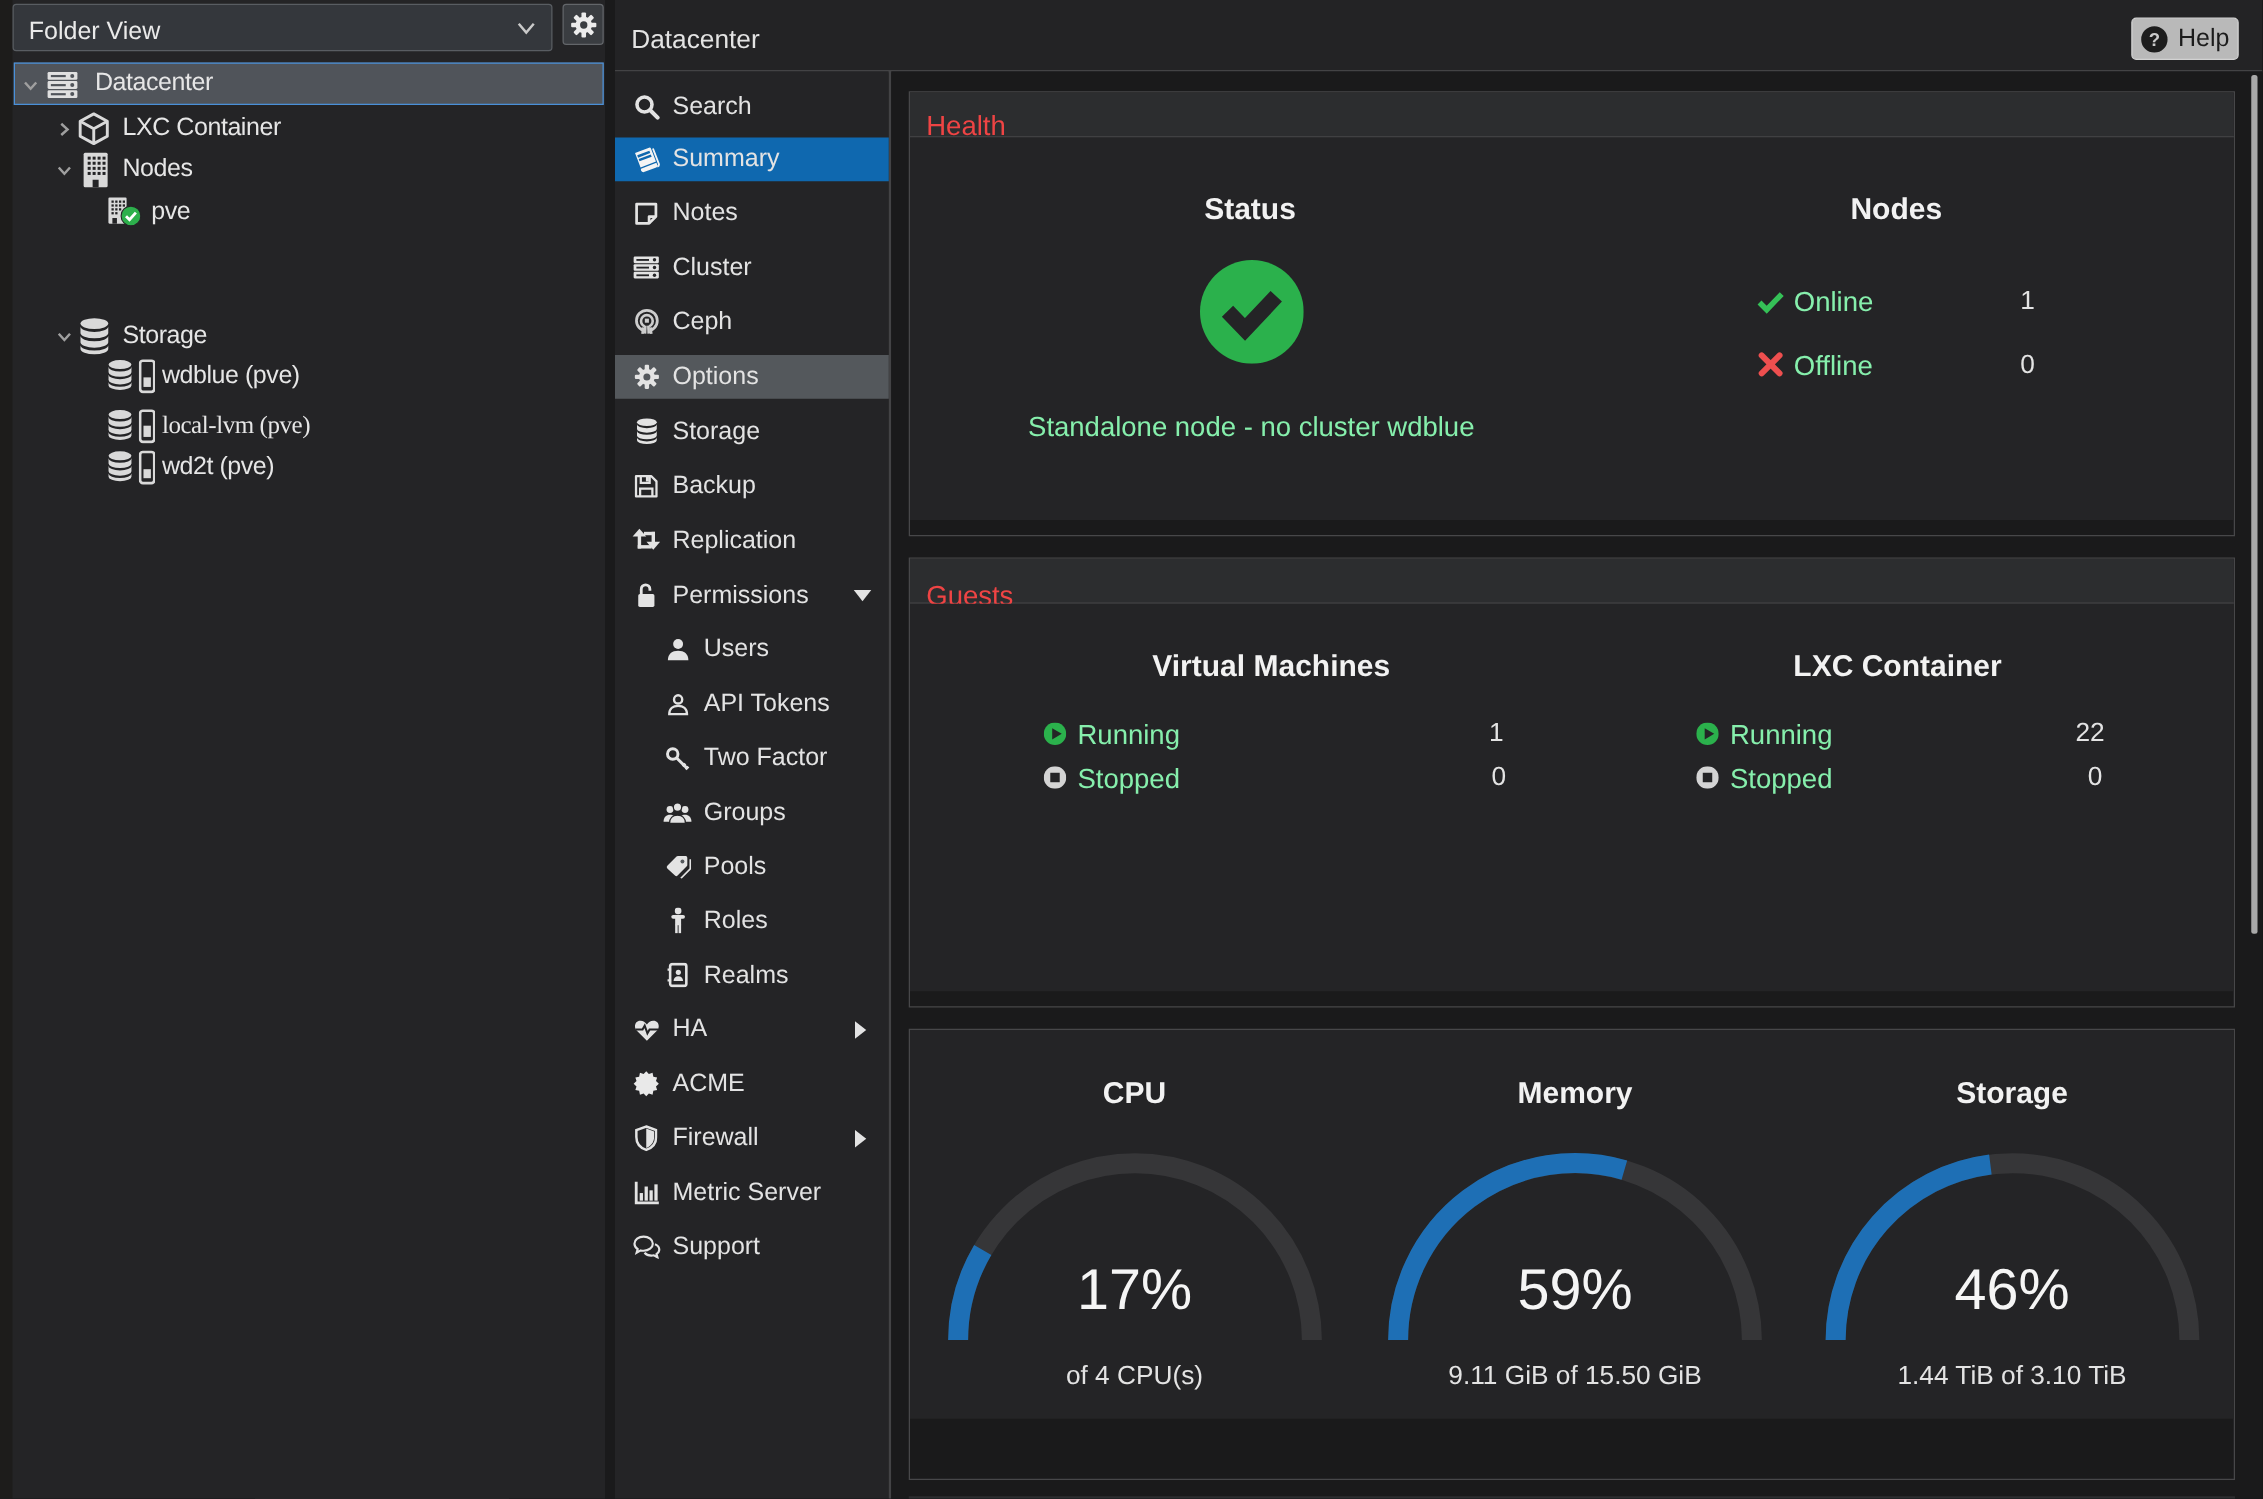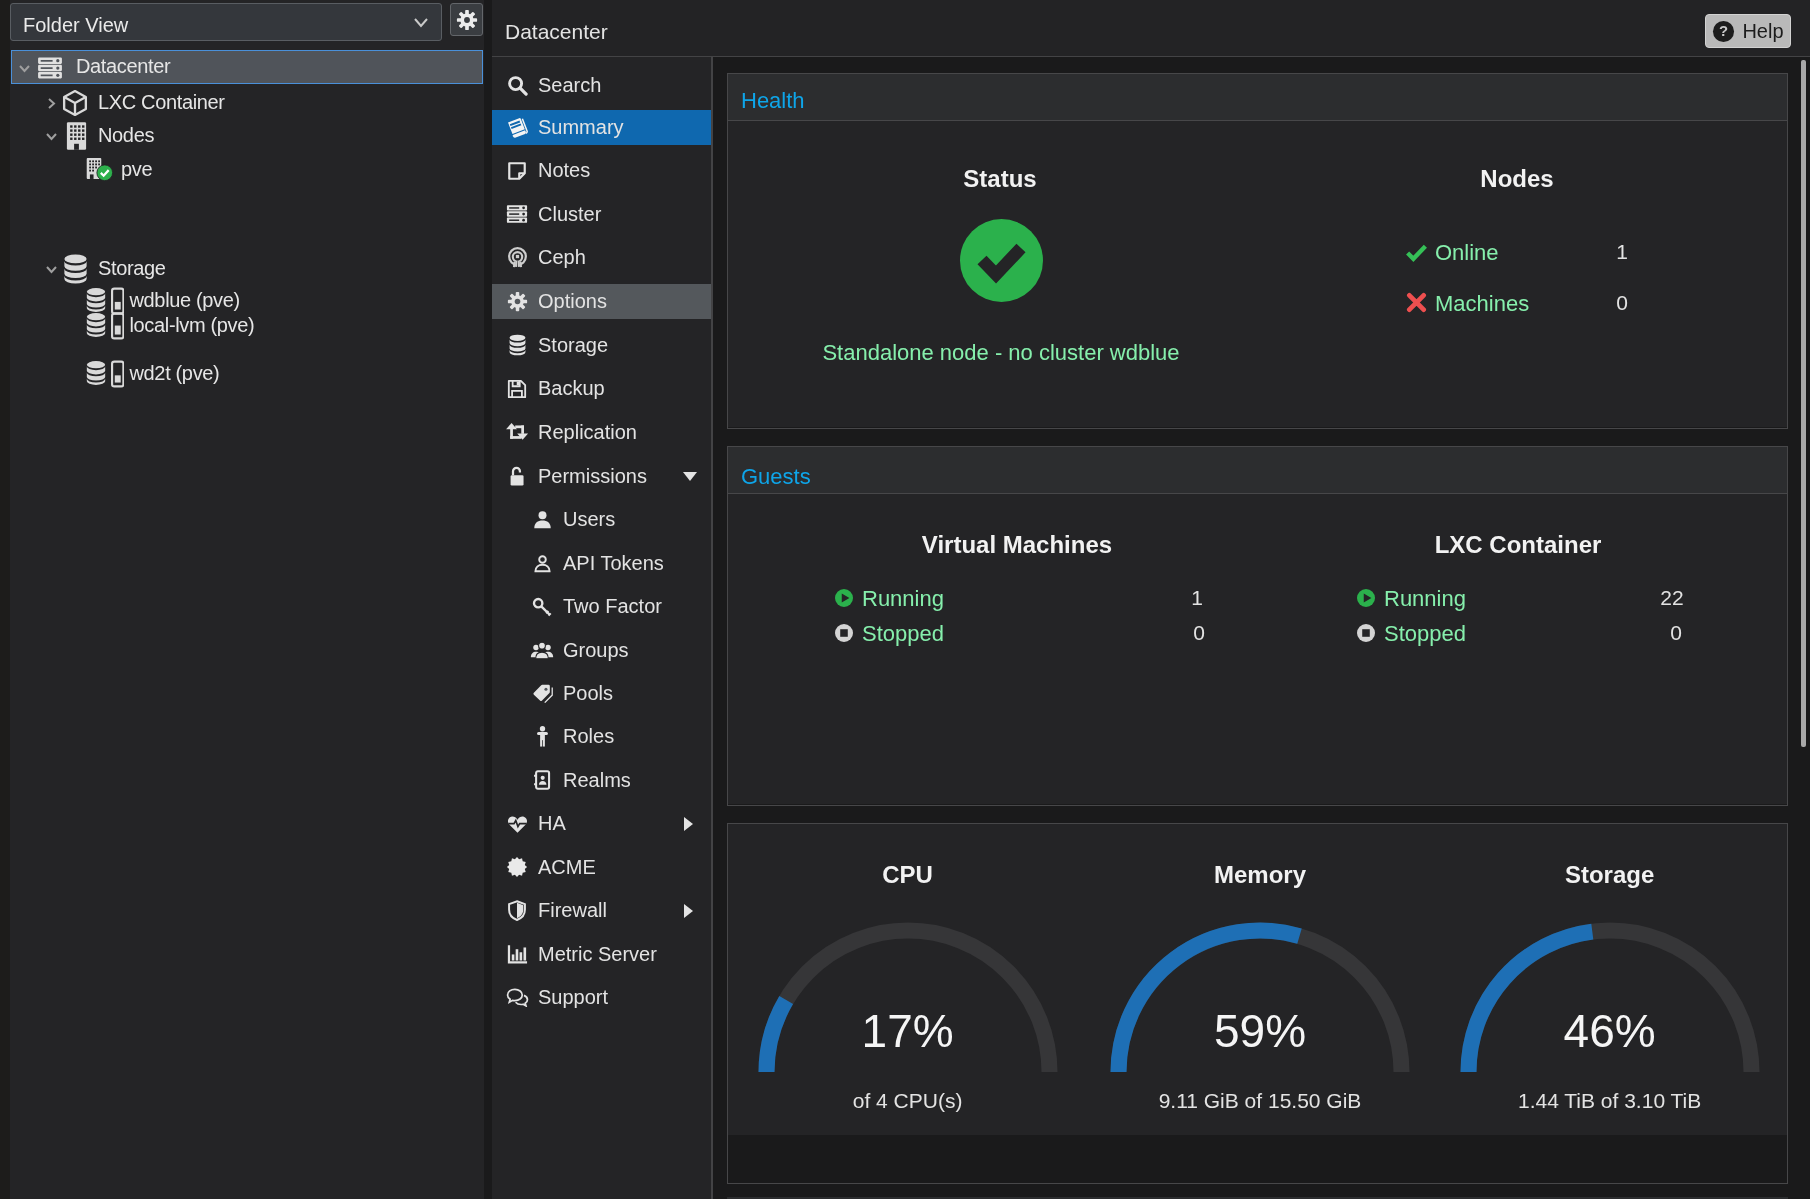--- a/index.html
+++ b/index.html
@@ -40,21 +40,21 @@
 .mitem.sel { background:#0f68af; }
 .mitem.hov { background:#54585c; }
 .arr-r { position:absolute; right:18px; width:0; height:0;
   border-left:9px solid #e3e3e3; border-top:7px solid transparent; border-bottom:7px solid transparent; }
 .arr-d { position:absolute; right:14px; width:0; height:0;
   border-top:9px solid #e3e3e3; border-left:7px solid transparent; border-right:7px solid transparent; }
 
 
 #content { left:713px; top:57px; width:1097px; height:1142px; background:#1a1a1b; }
 .panel { position:absolute; left:727px; width:1061px; border:1px solid #474749; }
-.phead { height:47px; background:#2c2d2f; color:#0ea5e9; font-size:22px;
+.phead { height:36px; background:#2c2d2f; color:#ef4444; font-size:22px;
   line-height:54px; padding-left:13px; border-bottom:1px solid #474749; }
 .pbody { position:relative; background:#242426; }
 .coltitle { position:absolute; color:#f2f2f2; font-size:24px; font-weight:bold;
   transform:translateX(-50%); white-space:nowrap; }
 .lbl { position:absolute; color:#86efac; font-size:22px; white-space:nowrap; }
 .val { position:absolute; color:#e3e3e3; font-size:21px; transform:translateX(-50%); }
 #scrollthumb { left:1801px; top:60px; width:5px; height:687px; background:#a9a9a9; border-radius:2px; }
 .pct { position:absolute; color:#f5f5f5; font-size:46px; transform:translateX(-50%); white-space:nowrap; }
 .cap { position:absolute; color:#e3e3e3; font-size:21px; transform:translateX(-50%); white-space:nowrap; }
 #nextpanel { left:727px; top:1197px; width:1061px; height:2px; background:#2c2d2f; }
@@ -201,21 +201,21 @@
           <path d="M2 13.2 a10 3.9 0 0 0 20 0 v4.6 a10 3.9 0 0 1 -20 0 z"></path>
           <path d="M2 19.9 a10 3.9 0 0 0 20 0 v2.7 a10 3.9 0 0 1 -20 0 z"></path>
         </g>
       </svg>
     <svg class="abs" style="left:99.5px;top:2.5px" width="13.5" height="28" viewBox="0 0 15 30">
         <rect x="1.2" y="1.2" width="12.6" height="27.6" rx="2.5" fill="none" stroke="#d9d9d9" stroke-width="2.4"></rect>
         <rect x="4.2" y="16" width="6.6" height="8.5" fill="#d9d9d9"></rect>
       </svg>
     <span class="abs" style="left:118.5px;top:5px">wdblue (pve)</span>
   </div>
-  <div class="trow" style="top:309px;">
+  <div class="trow" style="top:324px;font-family:Liberation Serif, serif;">
     <svg class="abs" style="left:74px;top:3px" width="22" height="26" viewBox="0 0 24 27">
         <g fill="#d9d9d9">
           <ellipse cx="12" cy="4.4" rx="10" ry="3.9"></ellipse>
           <path d="M2 6.5 a10 3.9 0 0 0 20 0 v4.6 a10 3.9 0 0 1 -20 0 z"></path>
           <path d="M2 13.2 a10 3.9 0 0 0 20 0 v4.6 a10 3.9 0 0 1 -20 0 z"></path>
           <path d="M2 19.9 a10 3.9 0 0 0 20 0 v2.7 a10 3.9 0 0 1 -20 0 z"></path>
         </g>
       </svg>
     <svg class="abs" style="left:99.5px;top:2.5px" width="13.5" height="28" viewBox="0 0 15 30">
         <rect x="1.2" y="1.2" width="12.6" height="27.6" rx="2.5" fill="none" stroke="#d9d9d9" stroke-width="2.4"></rect>
@@ -446,21 +446,21 @@
         </svg>
       <div class="lbl" style="left:273px;top:219px;transform:translateX(-50%)">Standalone node - no cluster wdblue</div>
       <svg class="abs" style="left:677px;top:120px" width="23" height="23" viewBox="0 0 22 22">
           <polyline points="2.5,11.5 8,17 19.5,5" stroke="#35c157" stroke-width="4.2" fill="none"></polyline>
         </svg>
       <div class="lbl" style="left:707px;top:119px">Online</div>
       <div class="val" style="left:894px;top:119px">1</div>
       <svg class="abs" style="left:678px;top:171px" width="21" height="21" viewBox="0 0 22 22">
           <path d="M3.5 3.5 L18.5 18.5 M18.5 3.5 L3.5 18.5" stroke="#ee4f4f" stroke-width="5" stroke-linecap="round"></path>
         </svg>
-      <div class="lbl" style="left:707px;top:169.5px">Machines</div>
+      <div class="lbl" style="left:707px;top:169.5px">Offline</div>
       <div class="val" style="left:894px;top:169.5px">0</div>
     </div>
   </div>
 
   <div class="panel" style="top:446px;height:360px">
     <div class="phead" style="line-height:59px">Guests</div>
     <div class="pbody" style="height:310px">
       <div class="coltitle" style="left:289px;top:37px">Virtual Machines</div>
       <div class="coltitle" style="left:790px;top:37px">LXC Container</div>
       <svg class="abs" style="left:106.5px;top:95px" width="18" height="18" viewBox="0 0 20 20">

